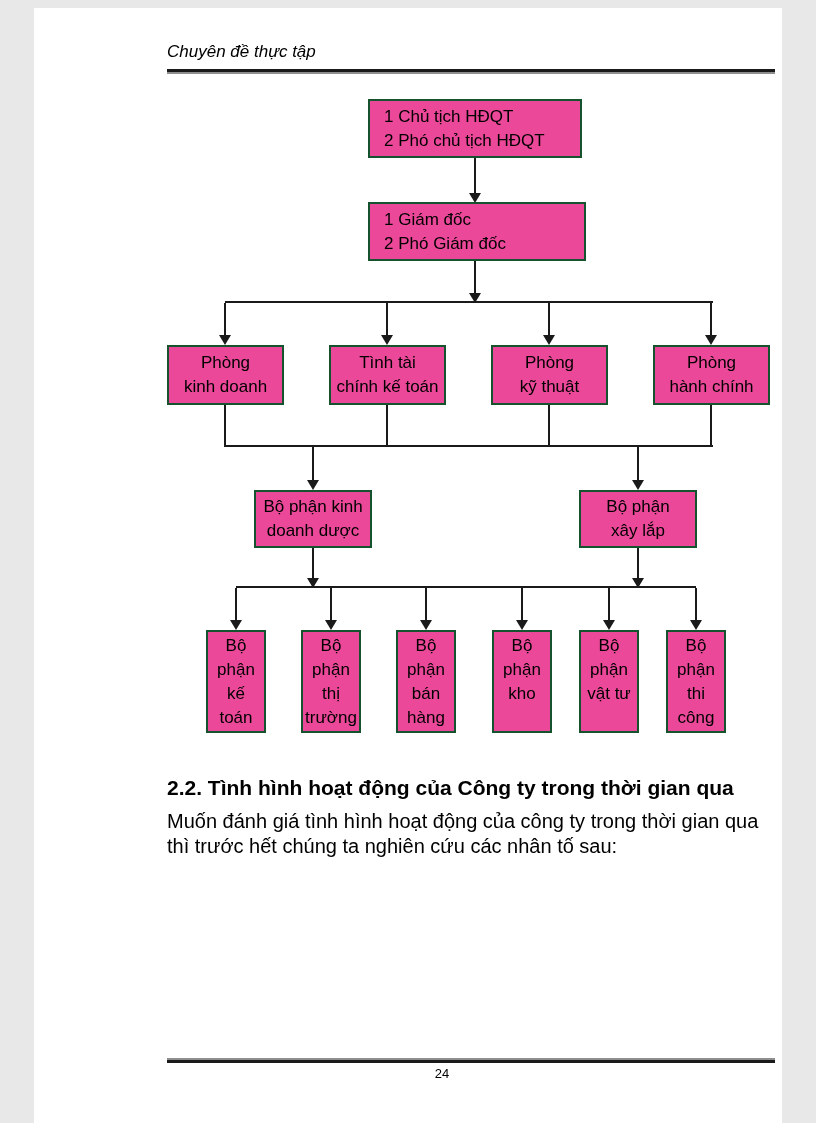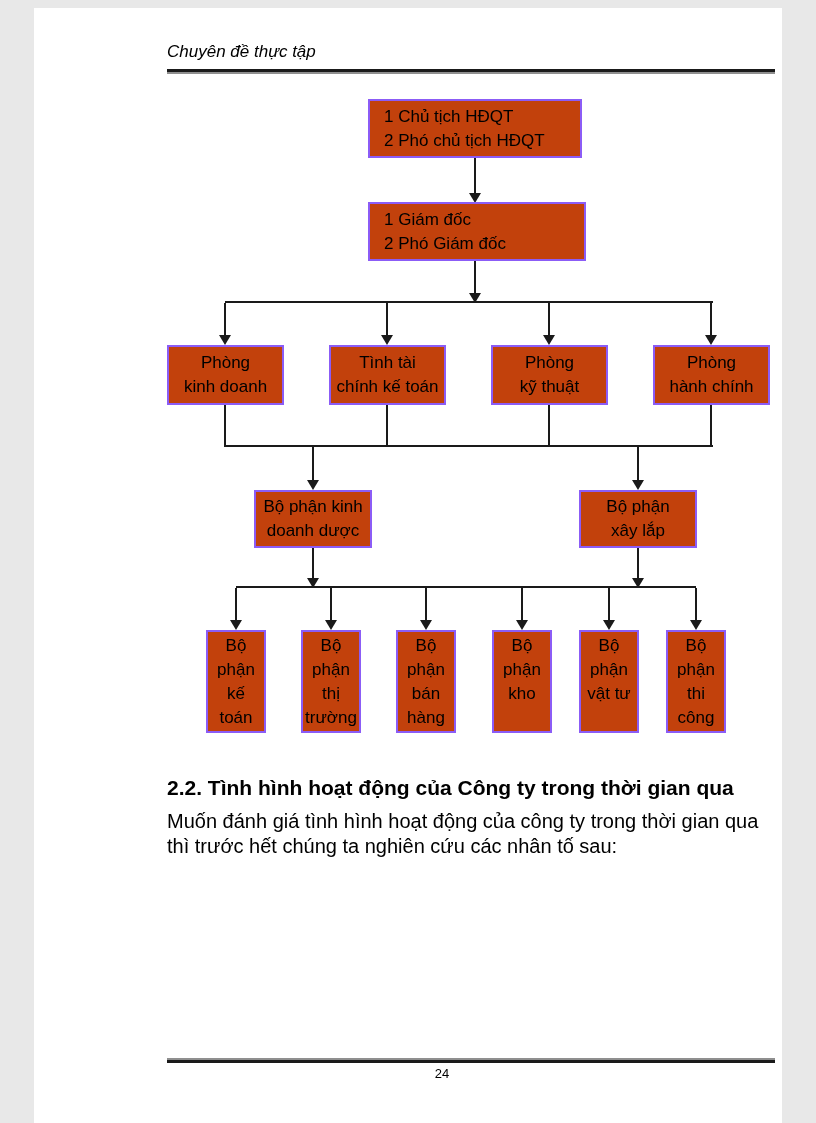--- a/index.html
+++ b/index.html
@@ -9,21 +9,21 @@
   }
   
   .hdr-title{position:absolute;left:133px;top:34px;font-style:italic;font-size:17px;}
   .rule{position:absolute;left:133px;width:608px;}
   .rule .dark{height:3px;background:#1a1a1a;}
   .rule .gray{height:2px;background:#8f8f8f;}
   .hdr-rule{top:61px;}
   .ftr-rule{top:1050px;}
   
   .node{
-    position:absolute;border:2px solid #8b5cf6;background:#c2410c;box-sizing:border-box;
+    position:absolute;border:2px solid #14532d;background:#ec4899;box-sizing:border-box;
     display:flex;align-items:center;justify-content:center;
     font-size:17px;line-height:24px;text-align:center;white-space:pre-line;
   }
   .node.leftalign{justify-content:flex-start;text-align:left;padding-left:14px;}
   .node.topalign{align-items:flex-start;padding-top:2px;}
   
   .vl{position:absolute;width:2px;background:#1a1a1a;}
   .hl{position:absolute;height:2px;background:#1a1a1a;}
   .arr{position:absolute;width:0;height:0;border-left:6px solid transparent;
        border-right:6px solid transparent;border-top:10px solid #1a1a1a;}

